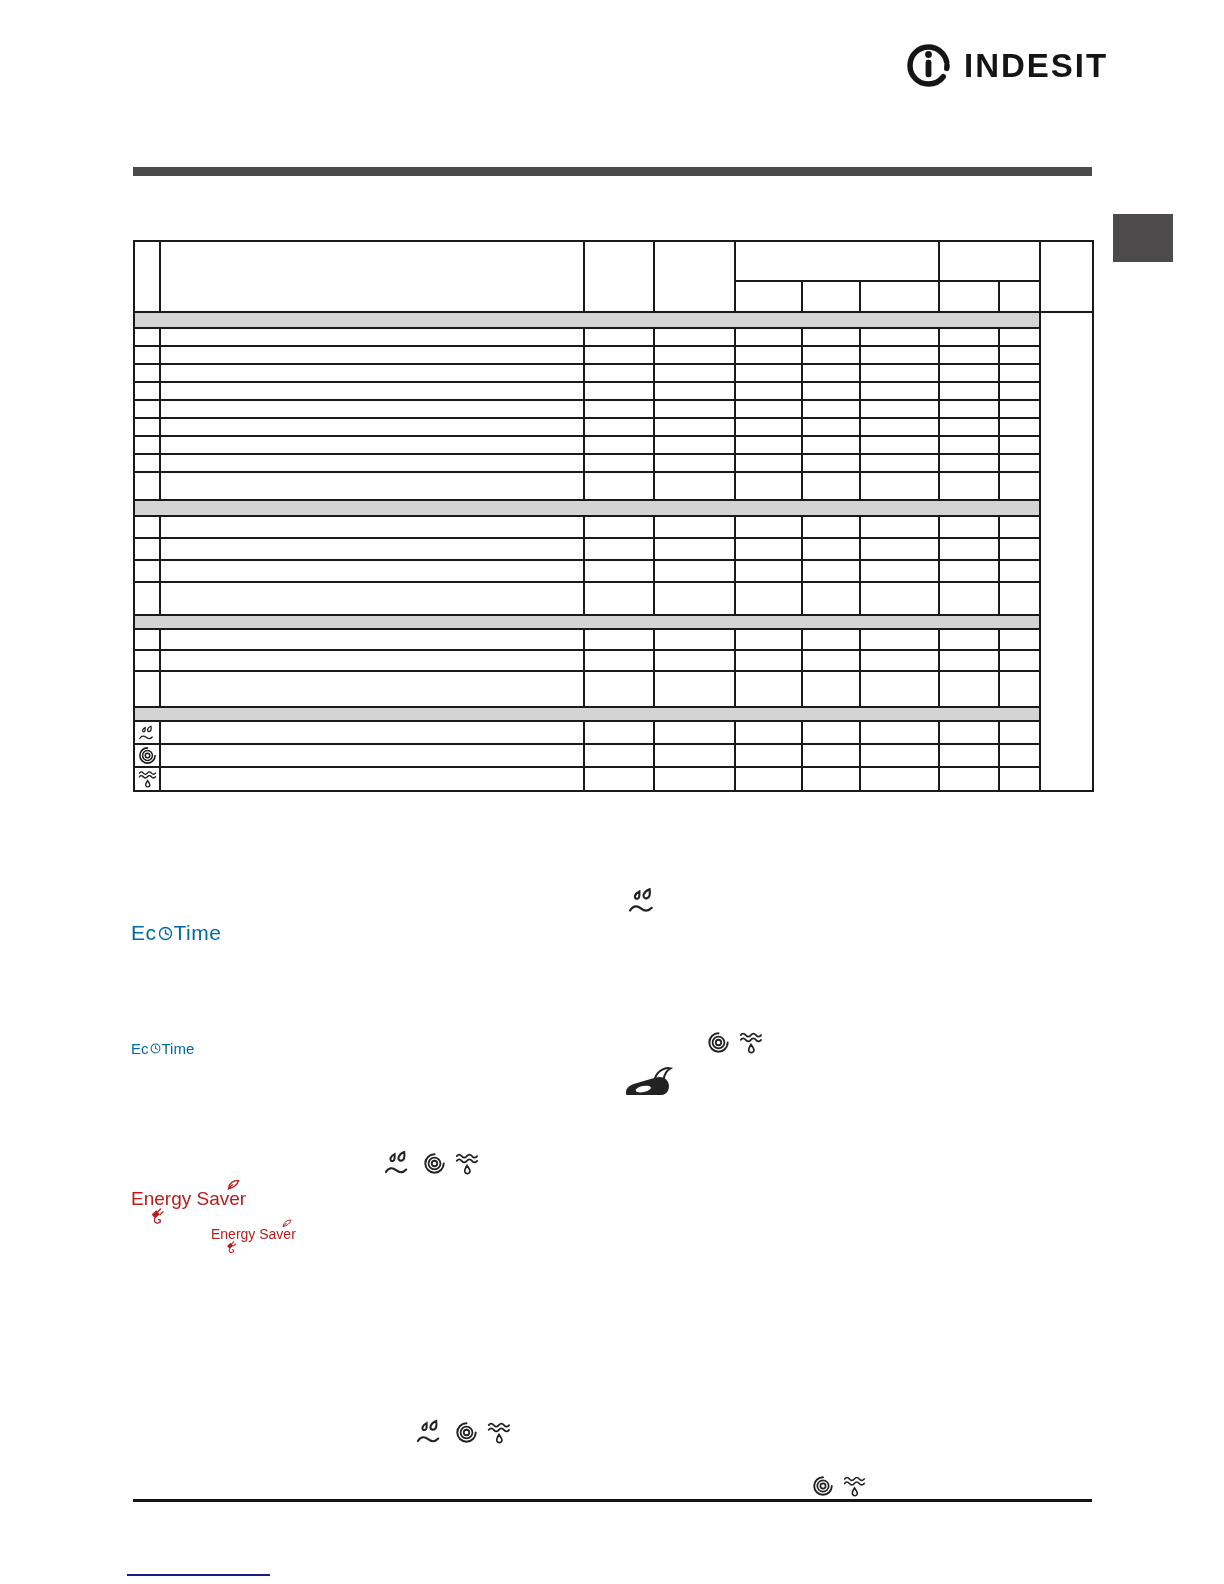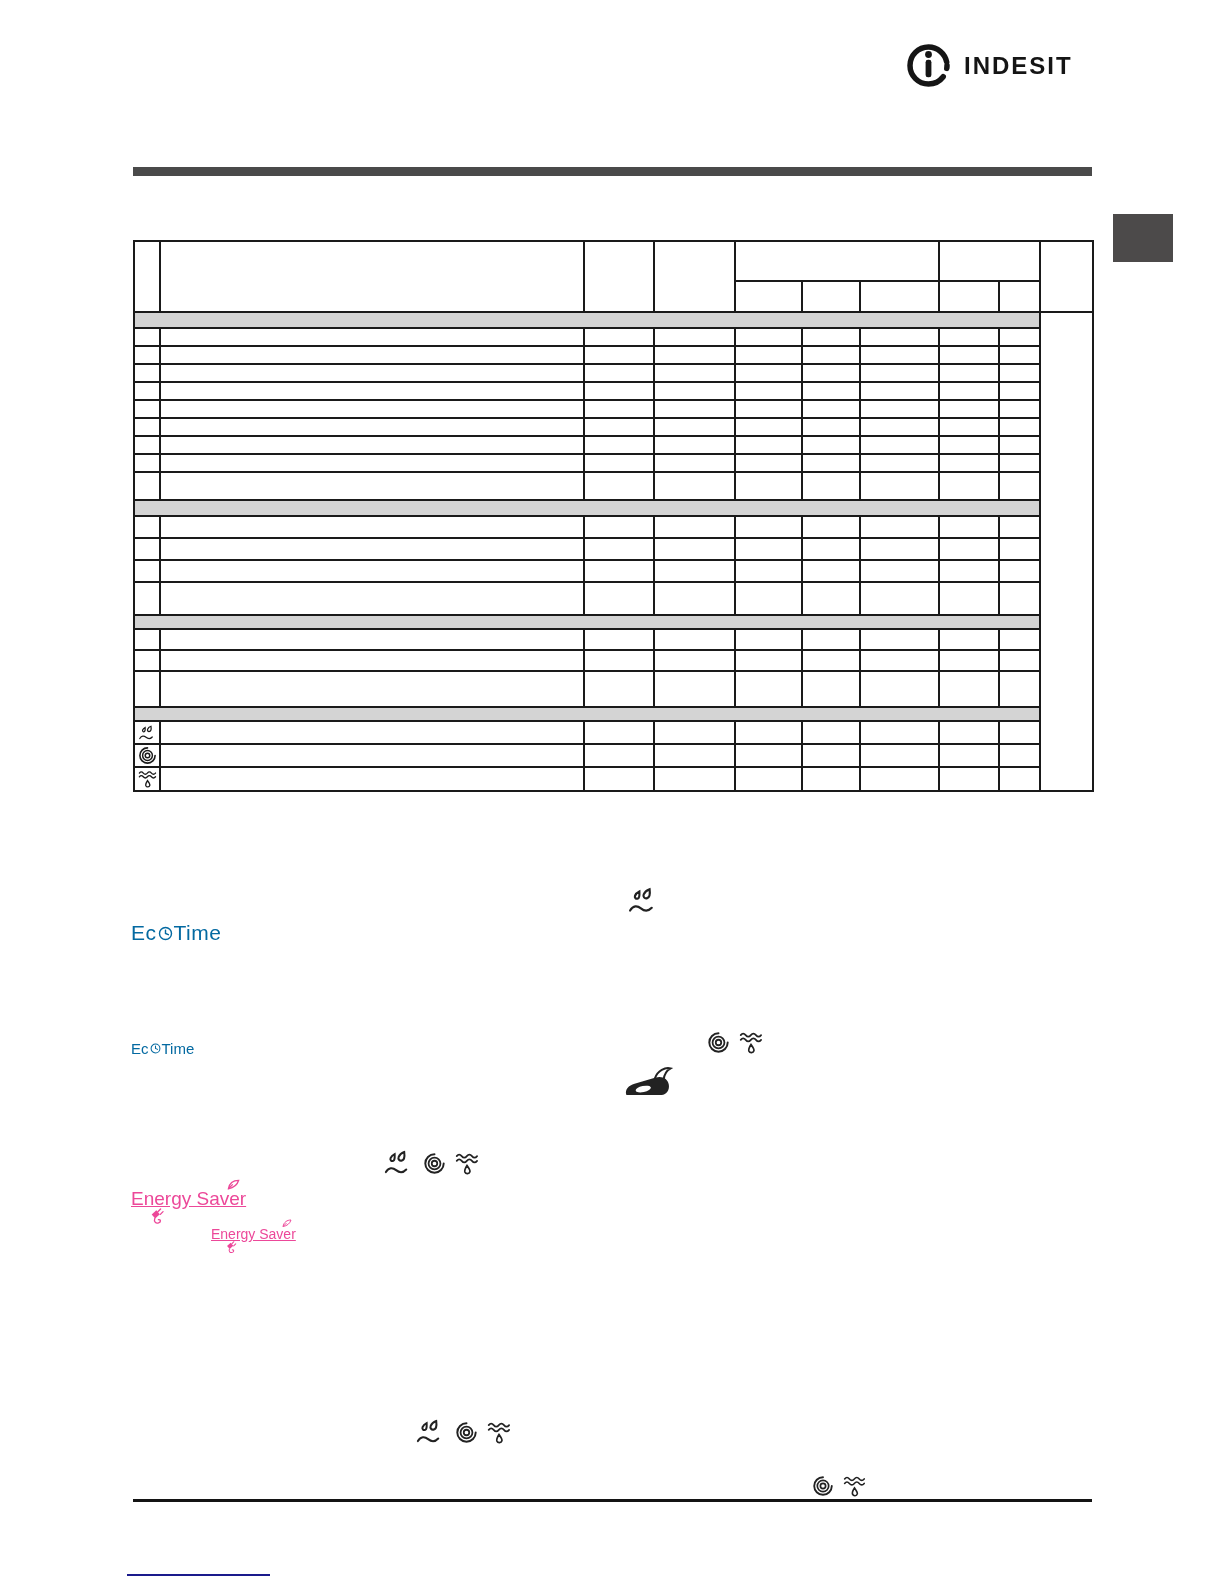--- a/index.html
+++ b/index.html
@@ -2,21 +2,21 @@
 <html style="--ink: #1a1a1a; --dark: #4a4a4a; --tab: #4c4a4a; --gray-bar: #d4d4d4; --blue: #1a1a8c;"><head>
 <meta charset="utf-8">
 <style>
   html,body{margin:0;padding:0;background:#fff;}
   .page{position:relative;width:1224px;height:1584px;background:#fff;overflow:hidden;
         font-family:"Liberation Sans",sans-serif;color:var(--ink,#1a1a1a);}
 
   
   .brand{position:absolute;left:905px;top:42px;display:flex;align-items:center;gap:12px;}
   .brand .mark{width:47px;height:47px;display:block;}
-  .brand .word{font-size:24px;font-weight:800;letter-spacing:2px;color:#151515;
+  .brand .word{font-size:33px;font-weight:800;letter-spacing:2px;color:#151515;
                font-family:"Liberation Sans",sans-serif;}
 
   
   .top-rule{position:absolute;left:133px;top:167px;width:959px;height:9px;background:var(--dark,#4a4a4a);}
   .side-tab{position:absolute;left:1113px;top:214px;width:60px;height:48px;background:var(--tab,#4c4a4a);}
   .bottom-rule{position:absolute;left:133px;top:1499px;width:959px;height:3px;background:#141414;}
   .link-line{position:absolute;left:127px;top:1574px;width:143px;height:2px;background:var(--blue,#1a1a8c);cursor:pointer;}
 
   
   .tbl-wrap{position:absolute;left:133px;top:240px;}
@@ -34,21 +34,21 @@
 
   
   .ecotime{position:absolute;display:flex;align-items:center;color:#0369a1;font-weight:400;}
   .ecotime .clk{display:inline-block;line-height:0;margin:0 1px;}
   .ecotime.lg{left:131px;top:921px;font-size:21px;letter-spacing:0.5px;}
   .ecotime.lg .clk svg{width:15px;height:15px;}
   .ecotime.sm{left:131px;top:1040px;font-size:15px;}
   .ecotime.sm .clk svg{width:11px;height:11px;}
 
   
-  .energysaver{position:absolute;color:#ec4899;white-space:nowrap;text-decoration:underline;}
+  .energysaver{position:absolute;color:#b91c1c;white-space:nowrap;}
   .energysaver .leaf{position:absolute;line-height:0;}
   .energysaver .plug{position:absolute;line-height:0;}
   .energysaver.lg{left:131px;top:1188px;font-size:19px;}
   .energysaver.lg .leaf{right:6px;top:-9px;width:13px;}
   .energysaver.lg .plug{left:18px;bottom:-17px;width:17px;}
   .energysaver.sm{left:211px;top:1226px;font-size:14px;}
   .energysaver.sm .leaf{right:4px;top:-7px;width:10px;}
   .energysaver.sm .plug{left:14px;bottom:-13px;width:13px;}
 </style>
 </head>

